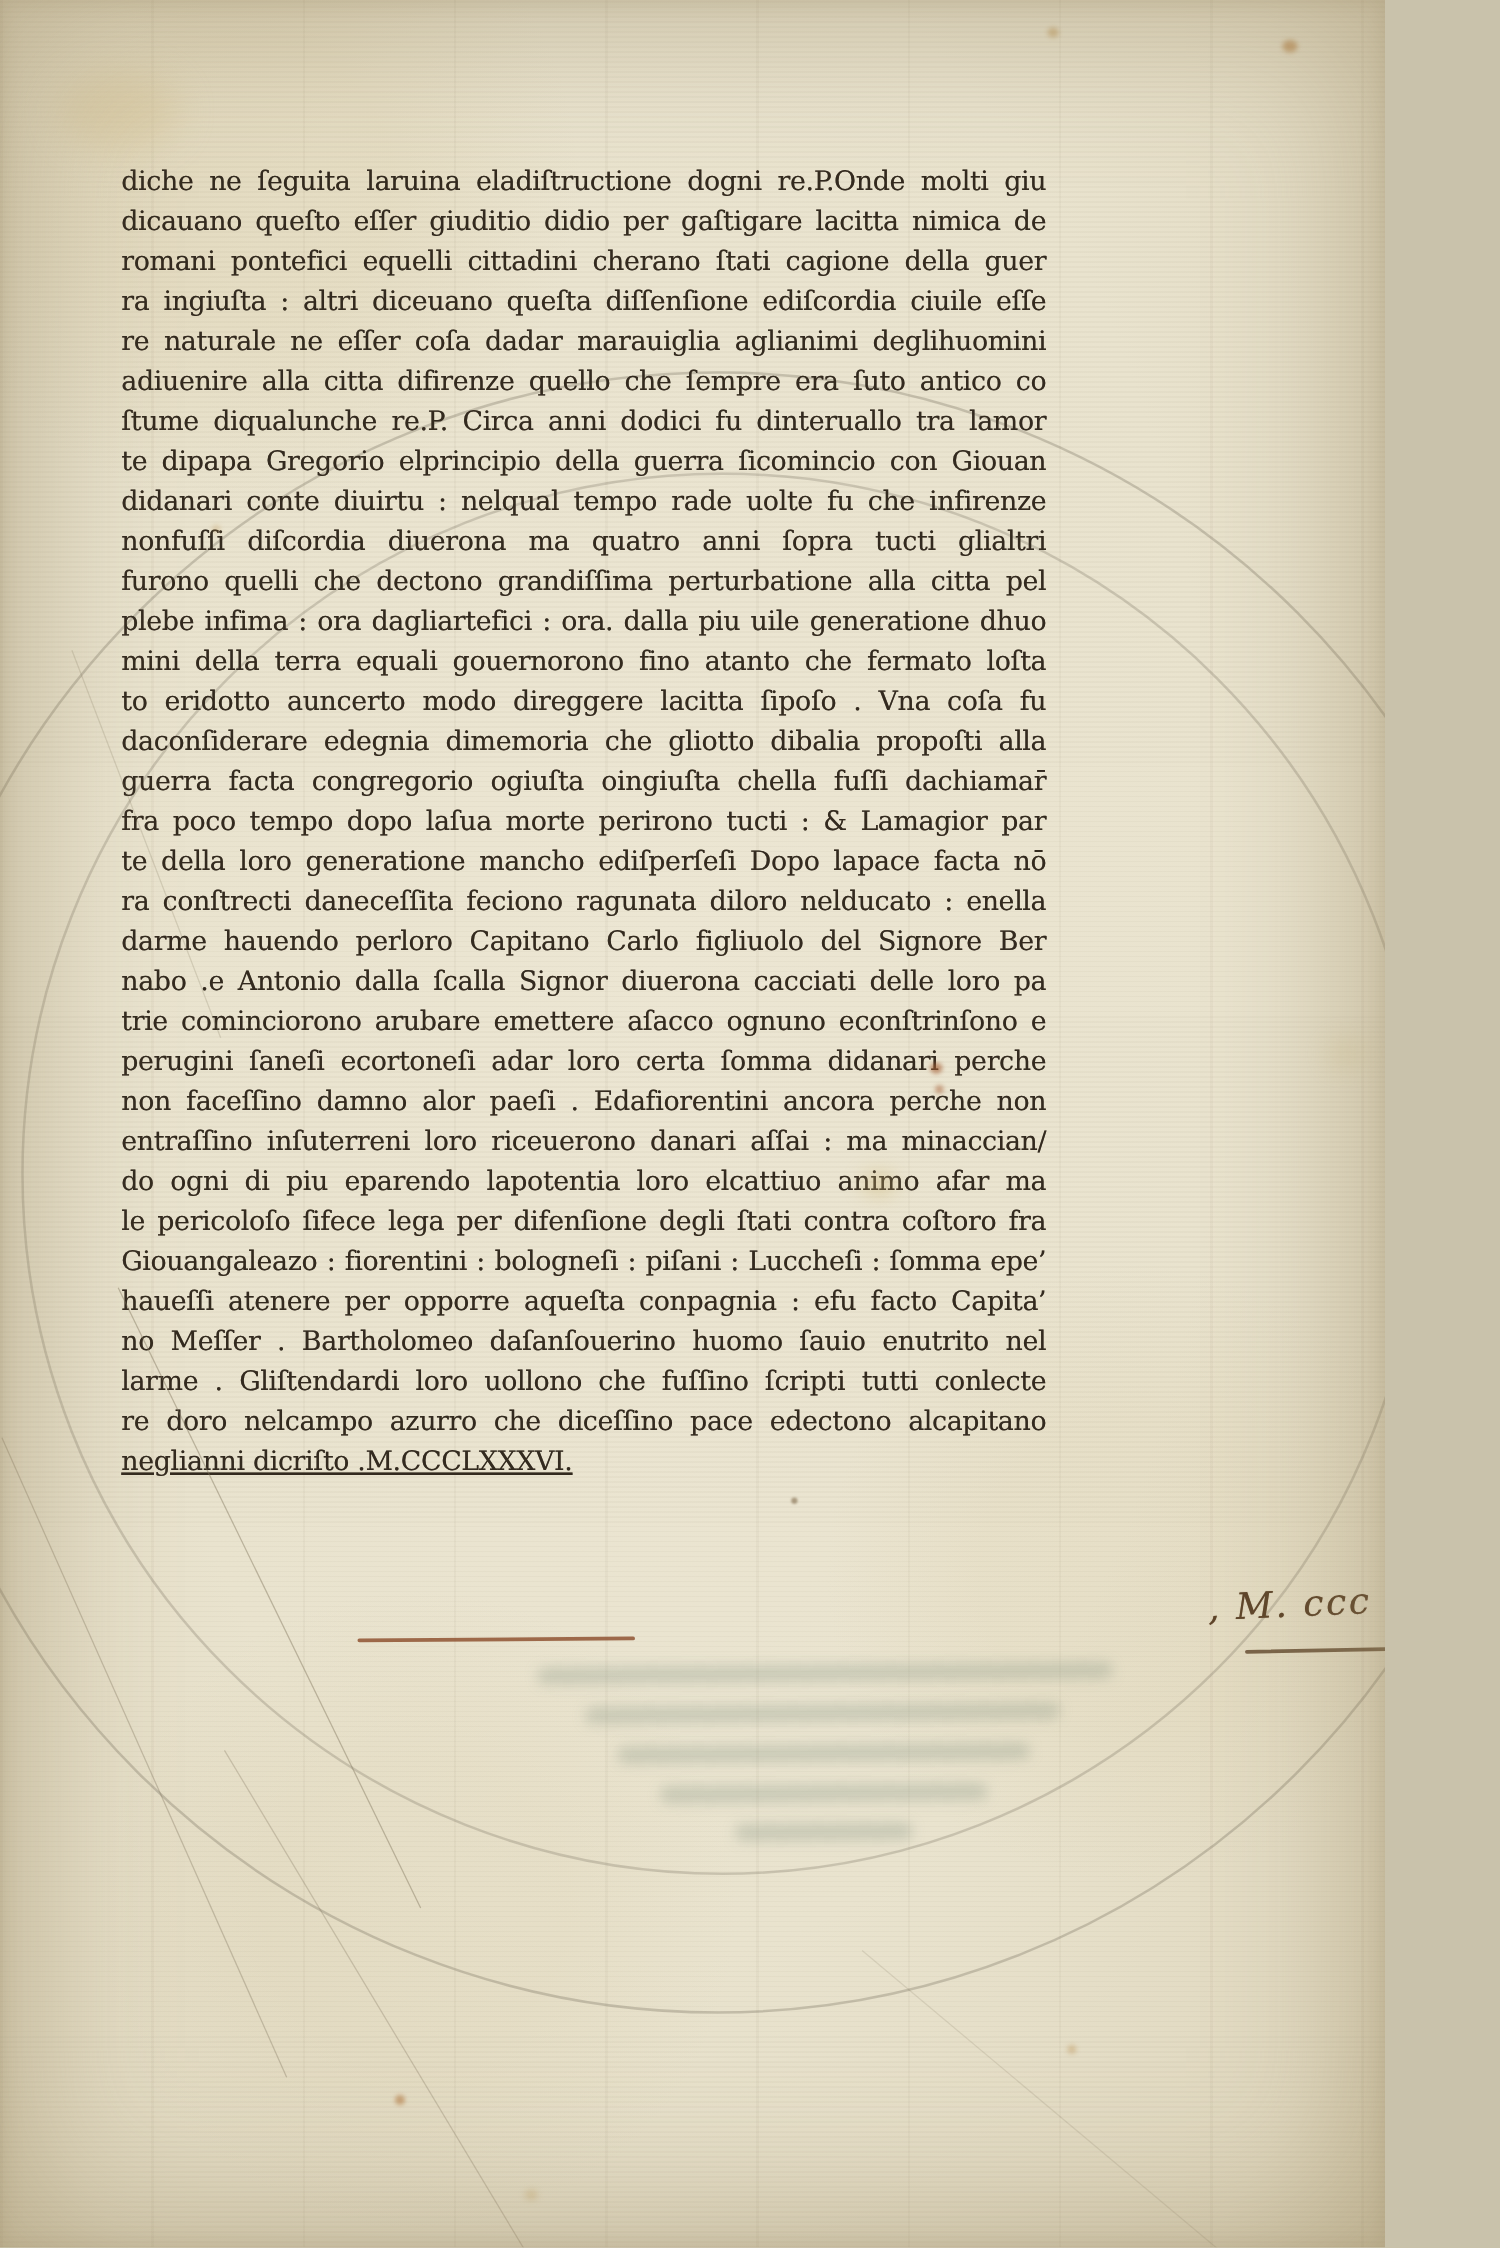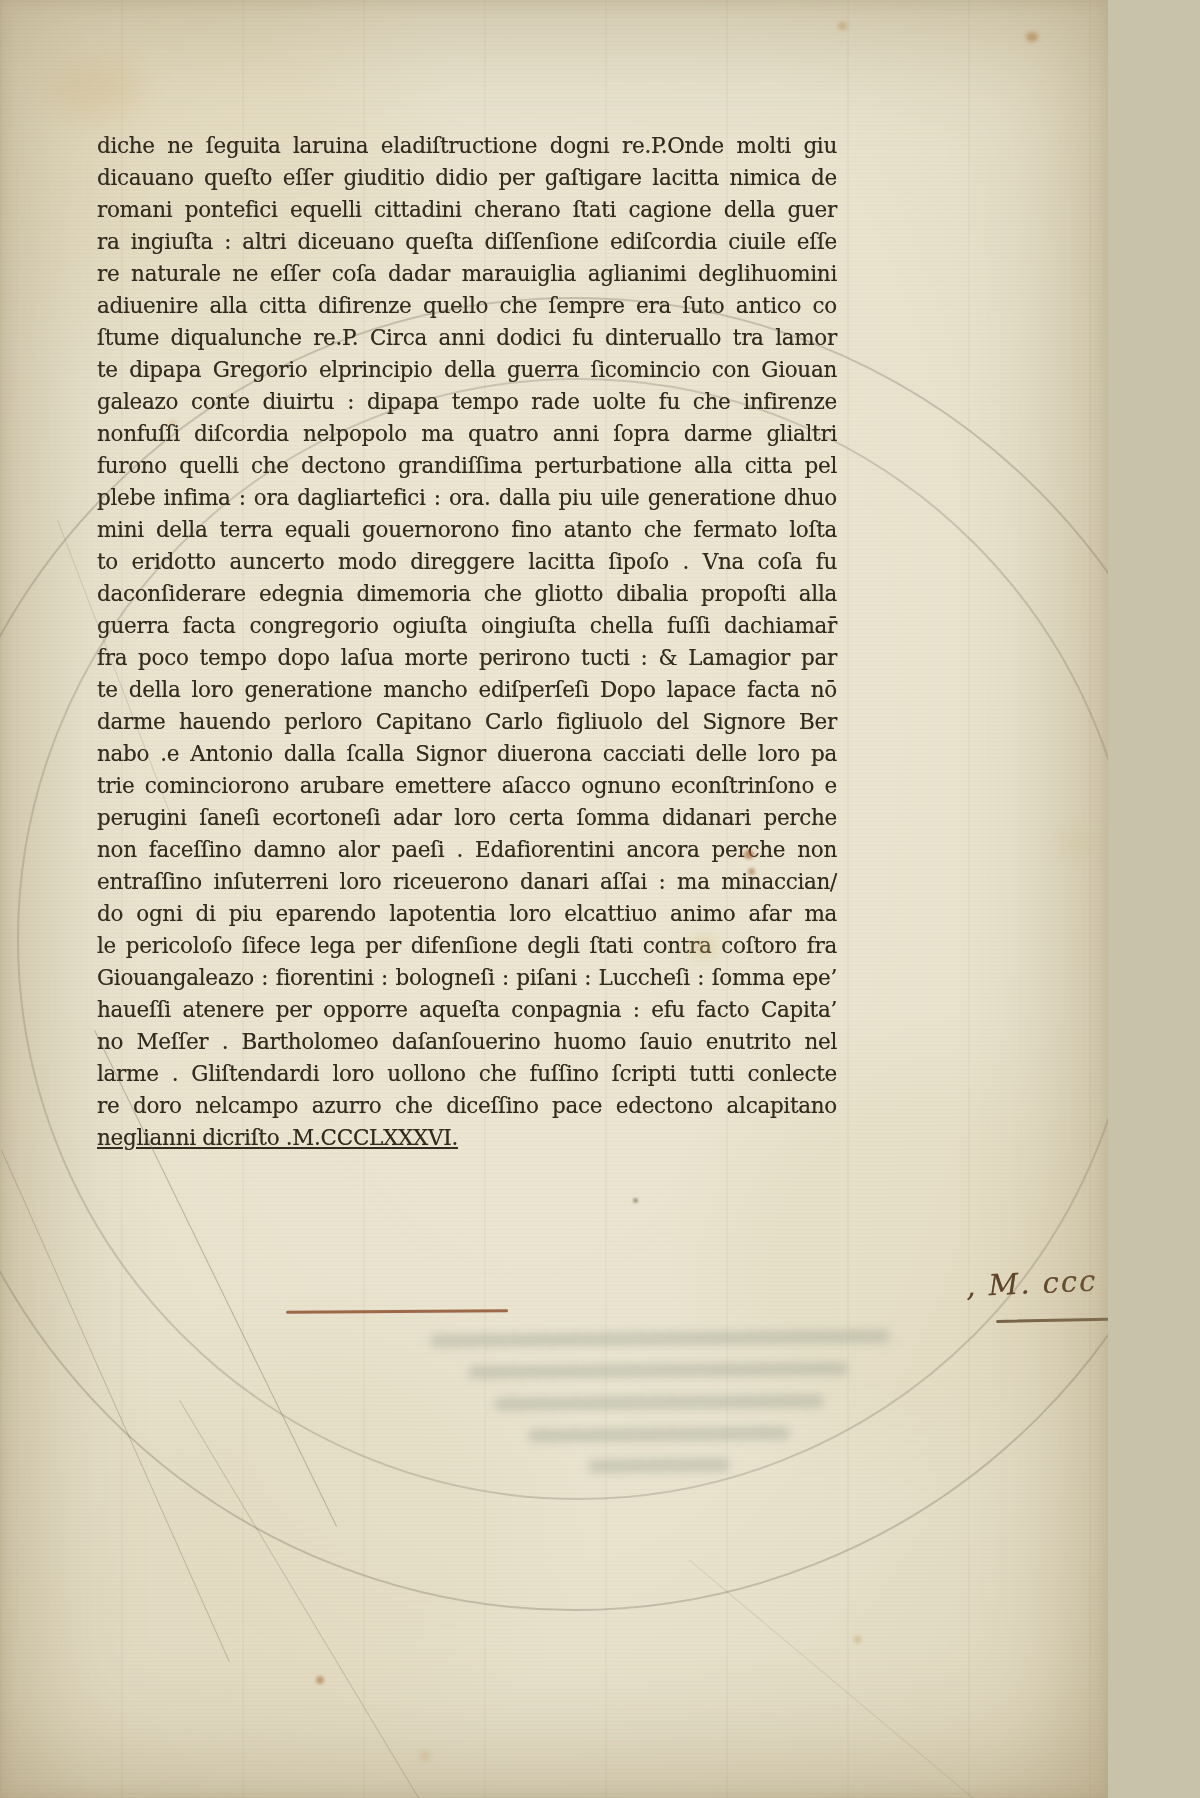--- a/index.html
+++ b/index.html
@@ -87,30 +87,31 @@
 
   <div class="text-block">
       <div class="line">diche ne ſeguita laruina eladiſtructione dogni re.P.Onde molti giu</div>
       <div class="line">dicauano queſto eſſer giuditio didio per gaſtigare lacitta nimica de</div>
       <div class="line">romani pontefici equelli cittadini cherano ſtati cagione della guer</div>
       <div class="line">ra ingiuſta : altri diceuano queſta diſſenſione ediſcordia ciuile eſſe</div>
       <div class="line">re naturale ne eſſer coſa dadar marauiglia aglianimi deglihuomini</div>
       <div class="line">adiuenire alla citta difirenze quello che ſempre era ſuto antico co</div>
       <div class="line">ſtume diqualunche re.P. Circa anni dodici fu dinteruallo tra lamor</div>
       <div class="line">te dipapa Gregorio elprincipio della guerra ſicomincio con Giouan</div>
-      <div class="line">galeazo conte diuirtu : dipapa tempo rade uolte fu che infirenze</div>
-      <div class="line">nonfuſſi diſcordia nelpopolo ma quatro anni ſopra darme glialtri</div>
+      <div class="line">didanari conte diuirtu : nelqual tempo rade uolte fu che infirenze</div>
+      <div class="line">nonfuſſi diſcordia diuerona ma quatro anni ſopra tucti glialtri</div>
       <div class="line">furono quelli che dectono grandiſſima perturbatione alla citta pel</div>
       <div class="line">plebe infima : ora dagliartefici : ora. dalla piu uile generatione dhuo</div>
       <div class="line">mini della terra equali gouernorono fino atanto che fermato loſta</div>
       <div class="line">to eridotto auncerto modo direggere lacitta ſipoſo . Vna coſa fu</div>
       <div class="line">daconſiderare edegnia dimemoria che gliotto dibalia propoſti alla</div>
       <div class="line">guerra facta congregorio ogiuſta oingiuſta chella fuſſi dachiamar̄</div>
       <div class="line">fra poco tempo dopo laſua morte perirono tucti : &amp; Lamagior par</div>
       <div class="line">te della loro generatione mancho ediſperſeſi Dopo lapace facta nō</div>
+      <div class="line">ra conſtrecti daneceſſita feciono ragunata diloro nelducato : enella</div>
       <div class="line">darme hauendo perloro Capitano Carlo figliuolo del Signore Ber</div>
       <div class="line">nabo .e Antonio dalla ſcalla Signor diuerona cacciati delle loro pa</div>
       <div class="line">trie cominciorono arubare emettere aſacco ognuno econſtrinſono e</div>
       <div class="line">perugini ſaneſi ecortoneſi adar loro certa ſomma didanari perche</div>
       <div class="line">non faceſſino damno alor paeſi . Edafiorentini ancora perche non</div>
       <div class="line">entraſſino inſuterreni loro riceuerono danari aſſai : ma minaccian/</div>
       <div class="line">do ogni di piu eparendo lapotentia loro elcattiuo animo afar ma</div>
       <div class="line">le pericoloſo ſifece lega per difenſione degli ſtati contra coſtoro fra</div>
       <div class="line">Giouangaleazo : fiorentini : bologneſi : piſani : Luccheſi : ſomma epe’</div>
       <div class="line">haueſſi atenere per opporre aqueſta conpagnia : efu facto Capita’</div>

